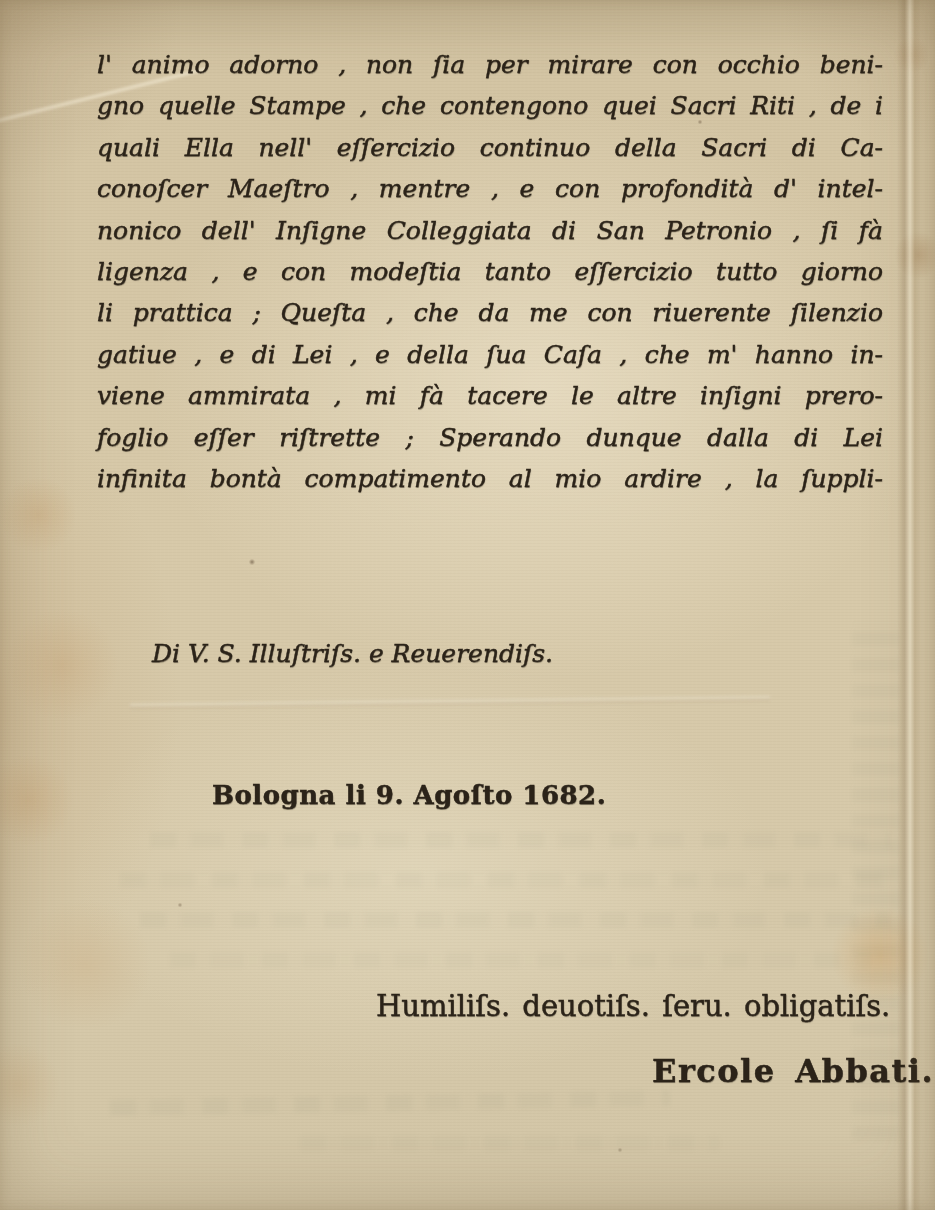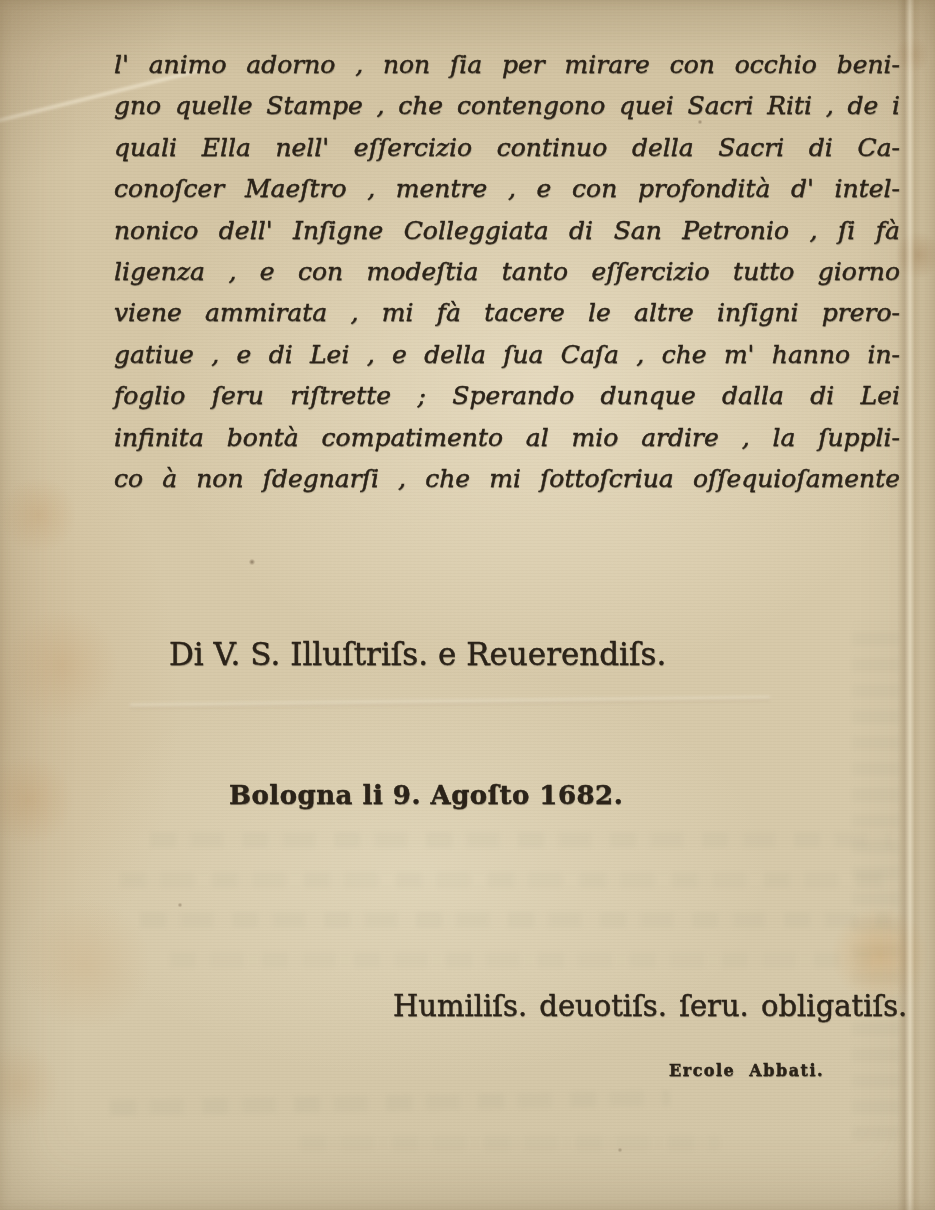--- a/index.html
+++ b/index.html
@@ -76,41 +76,41 @@
   .gb4 { left:170px; top:952px;  width:700px; opacity:0.08; }
   .gb5 { left:110px; top:1095px; width:560px; opacity:0.12; transform:rotate(-1deg); }
   .gb6 { left:300px; top:1135px; width:420px; opacity:0.07; }
   .ghost-margin {
     left:852px; top:620px; width:48px; height:520px; opacity:0.08;
     background-image:repeating-linear-gradient(0deg,
       rgba(118,122,100,0.6) 0 14px, rgba(118,122,100,0.1) 14px 26px);
   }
   
   .ink { color:#2b2319; -webkit-text-stroke:0.4px #2b2319;
-         text-shadow:0.4px 0.5px 0.8px rgba(43,35,25,0.45);margin-left:17px; }
+         text-shadow:0.4px 0.5px 0.8px rgba(43,35,25,0.45); }
   .textblock { position:absolute; left:97px; top:44px; width:786px; }
   .bline {
     font-style:italic; font-size:25px; line-height:41.4px; height:41.4px;
     text-align:justify; text-align-last:justify;
   }
   .valediction {
     position:absolute; left:152px; top:634px;
-    font-size:31px; line-height:40px;text-align:center;
+    font-style:italic; font-size:25px; line-height:40px;text-align:center;
   }
   .dateline {
     position:absolute; left:212px; top:777px;
     font-weight:bold; font-size:26px; line-height:36px; letter-spacing:0.5px;
   }
   .closing {
     position:absolute; left:376px; top:986px;
     font-size:29px; line-height:40px; word-spacing:3px;
   }
   .signature {
     position:absolute; left:652px; top:1054px;
-    font-weight:bold; font-size:16px; line-height:34px;
+    font-weight:bold; font-size:32px; line-height:34px;
     letter-spacing:1.5px; word-spacing:7px;
   }
 </style>
 </head>
 <body>
 
 <div class="page">
   <div class="grain"></div>
   <div class="stains"></div>
   <div class="fold"></div>
@@ -125,24 +125,24 @@
   <div class="ghost ghost-band gb6"></div>
   <div class="ghost ghost-margin"></div>
 
   <div class="textblock ink">
     <div class="bline">l' animo adorno , non ſia per mirare con occhio beni-</div>
     <div class="bline">gno quelle Stampe , che contengono quei Sacri Riti , de i</div>
     <div class="bline">quali Ella nell' eſſercizio continuo della Sacri di Ca-</div>
     <div class="bline">conoſcer Maeſtro , mentre , e con profondità d' intel-</div>
     <div class="bline">nonico dell' Inſigne Colleggiata di San Petronio , ſi fà</div>
     <div class="bline">ligenza , e con modeſtia tanto eſſercizio tutto giorno</div>
+    <div class="bline">li prattica ; Queſta , che da me con riuerente ſilenzio</div>
+    <div class="bline">gatiue , e di Lei , e della ſua Caſa , che m' hanno in-</div>
     <div class="bline">viene ammirata , mi fà tacere le altre inſigni prero-</div>
-    <div class="bline">gatiue , e di Lei , e della ſua Caſa , che m' hanno in-</div>
-    <div class="bline">foglio ſeru riſtrette ; Sperando dunque dalla di Lei</div>
+    <div class="bline">foglio eſſer riſtrette ; Sperando dunque dalla di Lei</div>
     <div class="bline">infinita bontà compatimento al mio ardire , la ſuppli-</div>
-    <div class="bline">co à non ſdegnarſi , che mi ſottoſcriua oſſequioſamente</div>
   </div>
 
   <div class="valediction ink">Di V. S. Illuſtriſs. e Reuerendiſs.</div>
   <div class="dateline ink">Bologna li 9. Agoſto 1682.</div>
   <div class="closing ink">Humiliſs. deuotiſs. ſeru. obligatiſs.</div>
   <div class="signature ink">Ercole Abbati.</div>
 </div>
 
 </body></html>

